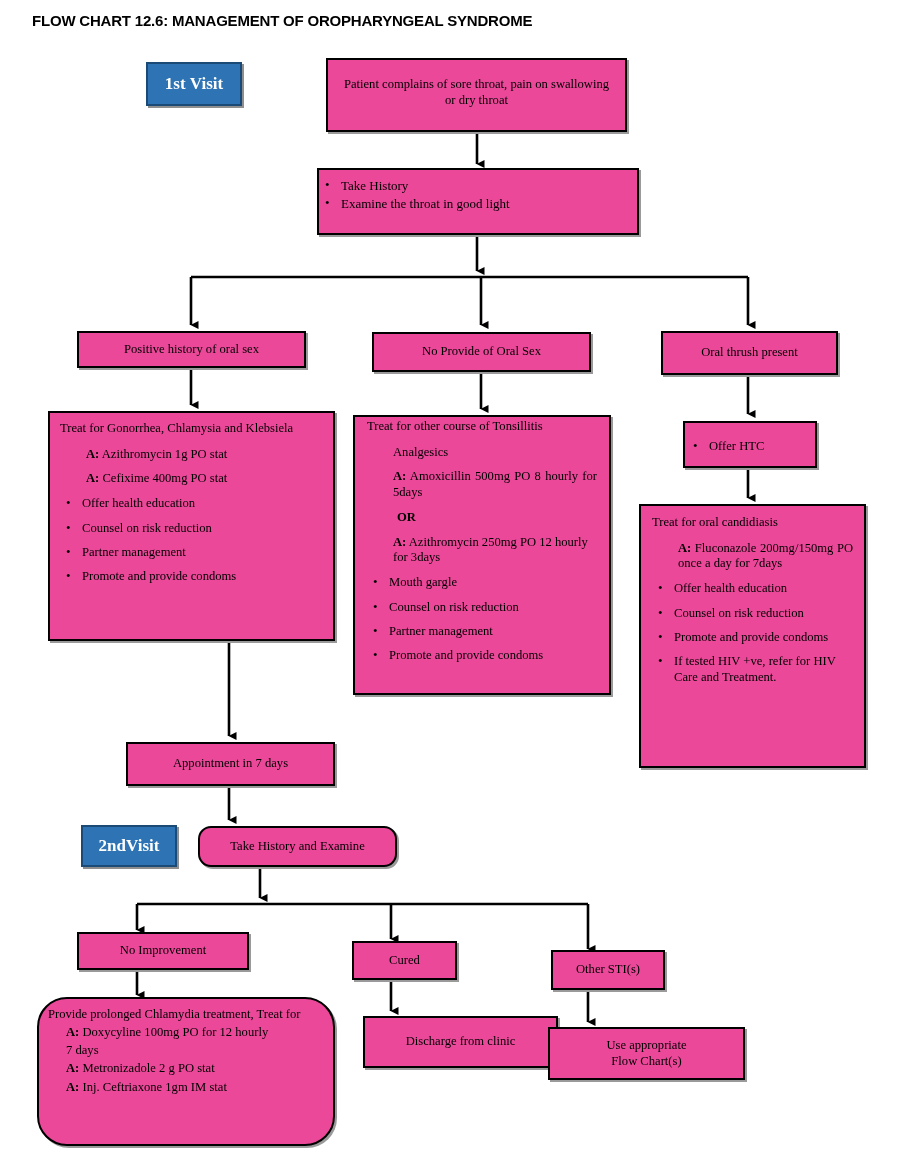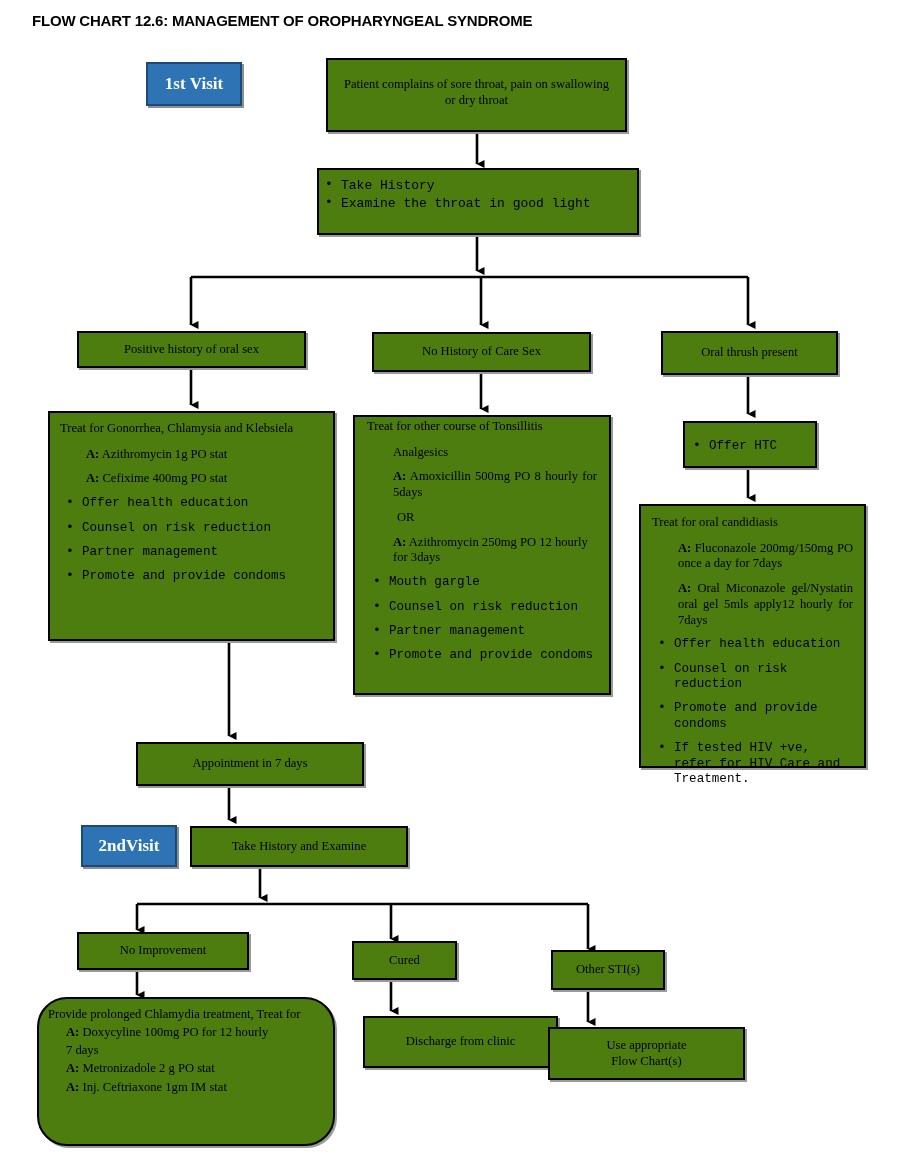--- a/index.html
+++ b/index.html
@@ -12,21 +12,21 @@
   svg.connectors{position:absolute;left:0;top:0;width:910px;height:1159px;pointer-events:none;}
 
   .title{
     position:absolute;left:32px;top:12px;
     font-family:"Liberation Sans", sans-serif;
     font-weight:bold;font-size:15px;letter-spacing:-0.2px;
     white-space:nowrap;
   }
 
   .box{
-    position:absolute;background:#4d7c0f;border:2px solid #000;
+    position:absolute;background:#ec4899;border:2px solid #000;
     box-sizing:border-box;
   }
   .box.shadowed{box-shadow:2px 2px 0 #9a9a9a;}
 
   .ctr{display:flex;align-items:center;justify-content:center;text-align:center;}
 
   .t{font-size:12.6px;line-height:1.25;}
   .t13{font-size:13px;line-height:1.3;}
 
   .visit{
@@ -35,29 +35,29 @@
     font-family:"Liberation Serif", serif;
     font-weight:bold;font-size:17px;
     display:flex;align-items:center;justify-content:center;
     box-shadow:2px 2px 0 #8f8f8f;
   }
   .visit sup{font-size:17px;vertical-align:super;font-weight:bold;}
 
   .inner{padding:8px 10px;}
   .lead{margin:0 0 4px 0;}
   ul.bul{margin:4px 0 0 0;padding:0 0 0 22px;list-style:none;}
-  ul.bul li{position:relative;margin:0 0 9px 0;line-height:1.22;font-family:Liberation Mono, monospace;}
+  ul.bul li{position:relative;margin:0 0 9px 0;line-height:1.22;}
   ul.bul li:before{content:"\2022";position:absolute;left:-16px;top:-1px;font-size:13px;}
   ul.tight li{margin:0 0 2px 0;}
   .ind{margin:0 0 9px 26px;line-height:1.25;}
   .ind.j{text-align:justify;}
   .ind b{font-weight:bold;}
   .nb{margin:0 0 2px 18px;line-height:1.3;}
   .nb b{font-weight:bold;}
-  .or{margin:0 0 9px 30px;font-weight:normal;}
+  .or{margin:0 0 9px 30px;font-weight:bold;}
 </style>
 </head>
 <body>
 
 <div id="canvas">
 
   <svg class="connectors" viewBox="0 0 910 1159">
     <defs>
       <marker id="ah" markerWidth="9" markerHeight="9" refX="4" refY="7.5" orient="auto" markerUnits="userSpaceOnUse">
         <path d="M0,0 L8,0 L4,8 z" fill="#000"></path>
@@ -115,21 +115,21 @@
     <ul class="bul tight" style="margin-top:8px;">
       <li>Take History</li>
       <li>Examine the throat in good light</li>
     </ul>
   </div>
 
   <div class="box shadowed ctr t" style="left:77px;top:331px;width:229px;height:37px;">
     <span>Positive history of oral sex</span>
   </div>
   <div class="box shadowed ctr t" style="left:372px;top:332px;width:219px;height:40px;">
-    <span>No History of Care Sex</span>
+    <span>No Provide of Oral Sex</span>
   </div>
   <div class="box shadowed ctr t" style="left:661px;top:331px;width:177px;height:44px;">
     <span>Oral thrush present</span>
   </div>
 
   <div class="box shadowed t" style="left:48px;top:411px;width:287px;height:230px;">
     <div class="inner">
       <div class="lead" style="margin-bottom:10px;">Treat for Gonorrhea, Chlamysia and Klebsiela</div>
       <div class="ind"><b>A:</b><span> Azithromycin 1g PO stat</span></div>
       <div class="ind"><b>A:</b><span> Cefixime 400mg PO stat</span></div>
@@ -161,41 +161,40 @@
   <div class="box shadowed t" style="left:683px;top:421px;width:134px;height:47px;">
     <ul class="bul" style="margin-top:16px;padding-left:24px;">
       <li>Offer HTC</li>
     </ul>
   </div>
 
   <div class="box shadowed t" style="left:639px;top:504px;width:227px;height:264px;">
     <div class="inner" style="padding:9px 11px;">
       <div class="lead" style="margin-bottom:10px;">Treat for oral candidiasis</div>
       <div class="ind j"><b>A:</b><span> Fluconazole 200mg/150mg PO once a day for 7days</span></div>
-      <div class="ind j"><b>A:</b><span> Oral Miconazole gel/Nystatin oral gel 5mls apply12 hourly for 7days</span></div>
       <ul class="bul">
         <li>Offer health education</li>
         <li>Counsel on risk reduction</li>
         <li>Promote and provide condoms</li>
         <li>If tested HIV +ve, refer for HIV Care and Treatment.</li>
       </ul>
     </div>
   </div>
 
-  <div class="box shadowed ctr t" style="left:136px;top:742px;width:228px;height:44px;">
+  <div class="box shadowed ctr t" style="left:126px;top:742px;width:209px;height:44px;">
     <span>Appointment in 7 days</span>
   </div>
 
   <div class="visit" style="left:81px;top:825px;width:96px;height:42px;">
     <span>2</span>
       <sup>nd</sup>
       <span>Visit</span>
   </div>
 
-  <div class="box shadowed ctr t" style="left:190px;top:826px;width:218px;height:41px;">
+  <div class="box shadowed ctr t" style="left:198px;top:826px;width:199px;height:41px;border-radius:13px;">
     <span>Take History and Examine</span>
   </div>
 
   <div class="box shadowed ctr t" style="left:77px;top:932px;width:172px;height:38px;">
     <span>No Improvement</span>
   </div>
 
   <div class="box shadowed ctr t" style="left:352px;top:941px;width:105px;height:39px;text-align:center;">
     <span>Cured</span>
   </div>

